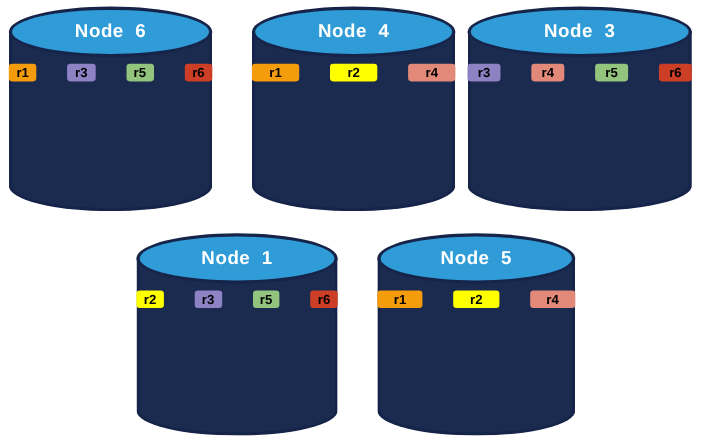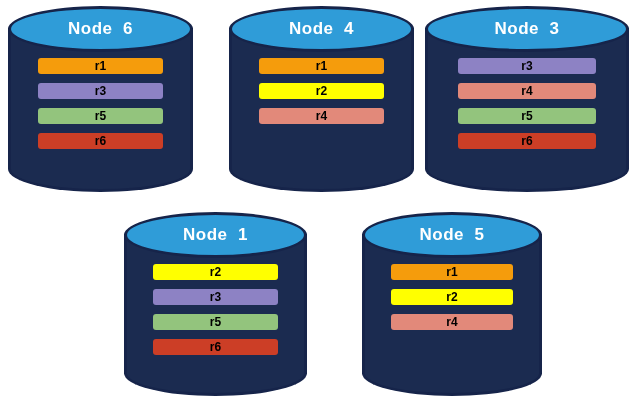--- a/index.html
+++ b/index.html
@@ -70,22 +70,23 @@
     user-select: none;
   }
 
   .replica-stack {
     position: absolute;
     left: 0;
     right: 0;
     top: 52px;
     z-index: 2;
     display: flex;
-    flex-direction: column;
+    flex-direction: row;
     align-items: center;
+    gap: 28px;
   }
   .replica {
     width: 68%;
     height: 16px;
     border-radius: 3px;
     margin-bottom: 9px;
     display: flex;
     align-items: center;
     justify-content: center;
     font-size: 12px;
@@ -94,21 +95,21 @@
     box-sizing: border-box;
     user-select: none;
   }
 
   
   #node-1 { left: 8px;   top: 6px;   width: 185px; height: 186px; }
   #node-2 { left: 229px; top: 6px;   width: 185px; height: 186px; }
   #node-3 { left: 425px; top: 6px;   width: 204px; height: 186px; }
   
   #node-4 { left: 124px; top: 212px; width: 183px; height: 184px; }
-  #node-5 { left: 362px; top: 212px; width: 180px; height: 184px; }
+  #node-5 { left: 343px; top: 212px; width: 180px; height: 184px; }
 </style>
 </head>
 <body style="background-color: rgb(255, 255, 255);">
 
 <div id="diagram">
 
   <div class="node" id="node-1">
     <div class="cyl-body"></div>
     <div class="cyl-top"></div>
     <div class="cyl-label">Node  6</div>

